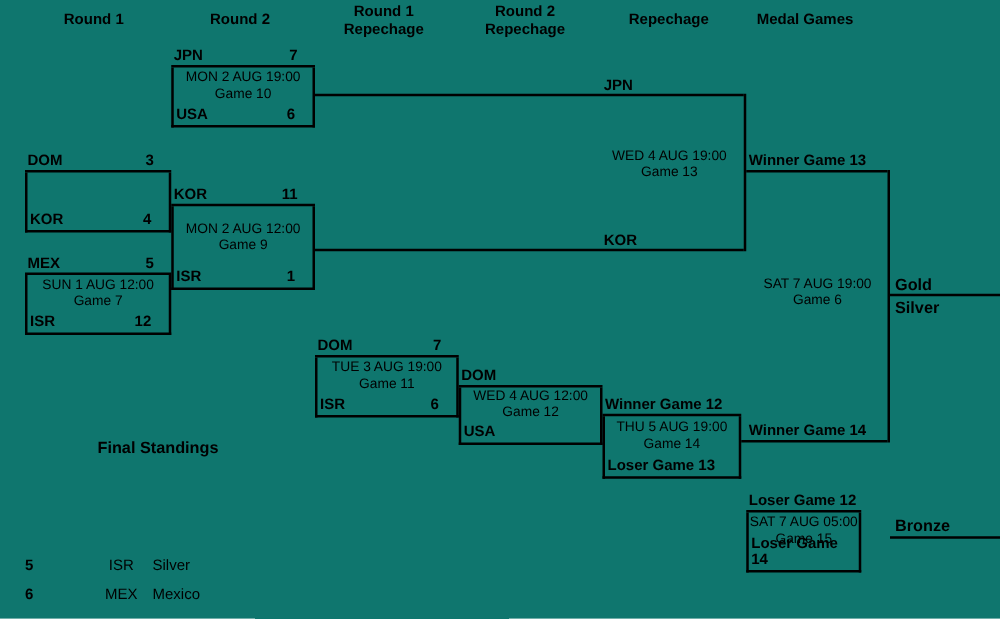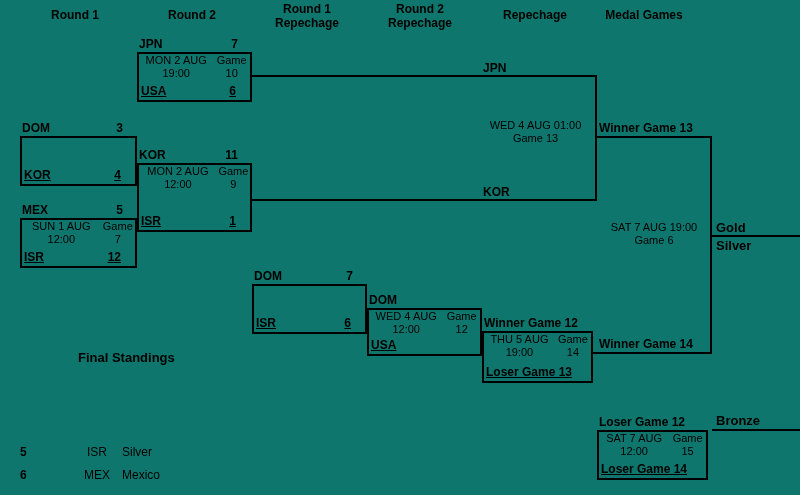--- a/index.html
+++ b/index.html
@@ -16,24 +16,24 @@
   .trow{
     display:flex;justify-content:space-between;align-items:flex-end;
     font-weight:bold;font-size:12px;line-height:13px;
   }
   .ttop{height:14px;border-bottom:2px solid #000;padding:0 14px 1px 2px;}
   .mbody{
     position:relative;border:2px solid #000;border-top:none;
     box-sizing:border-box;display:flex;flex-direction:column;padding-bottom:16px;
   }
   .minfo{
-    flex:1;display:flex;flex-direction:row;justify-content:center;
+    flex:1;display:flex;flex-direction:column;justify-content:center;
     text-align:center;font-size:11px;line-height:13px;
   }
-  .tbot{position:absolute;left:0;right:0;bottom:1px;padding:0 14px 1px 2px;text-decoration:underline;}
+  .tbot{position:absolute;left:0;right:0;bottom:1px;padding:0 14px 1px 2px;}
   .line{position:absolute;background:#000;}
   .lbl{position:absolute;font-weight:bold;font-size:12px;line-height:13px;white-space:nowrap;}
   .medal{font-size:13px;}
   .ginfo{position:absolute;text-align:center;font-size:11px;line-height:13px;}
   .fs-title{position:absolute;font-weight:bold;font-size:13px;line-height:14px;}
   .fs-rank{position:absolute;font-weight:bold;font-size:12px;line-height:13px;}
   .fs-txt{position:absolute;font-size:12px;line-height:13px;}
 </style>
 </head>
 <body>
@@ -112,20 +112,24 @@
       </div>
     </div>
   </div>
 
   <div class="match" style="left:252px;top:269px;width:115px">
     <div class="trow ttop">
       <span>DOM</span>
       <span>7</span>
     </div>
     <div class="mbody" style="height:48px">
+      <div class="minfo">
+        <div>TUE 3 AUG 19:00</div>
+        <div>Game 11</div>
+      </div>
       <div class="trow tbot">
         <span>ISR</span>
         <span>6</span>
       </div>
     </div>
   </div>
 
   <div class="match" style="left:367px;top:293px;width:115px">
     <div class="trow ttop">
       <span>DOM</span>
@@ -153,45 +157,45 @@
         <div>THU 5 AUG 19:00</div>
         <div>Game 14</div>
       </div>
       <div class="trow tbot" style="padding-right:2px">
         <span>Loser Game 13</span>
         <span></span>
       </div>
     </div>
   </div>
 
-  <div class="match" style="left:597px;top:415px;width:111px">
+  <div class="match" style="left:597px;top:393px;width:92px">
     <div class="trow ttop" style="padding-right:2px">
       <span>Loser Game 12</span>
       <span></span>
     </div>
     <div class="mbody" style="height:48px">
       <div class="minfo">
-        <div>SAT 7 AUG 12:00</div>
+        <div>SAT 7 AUG 05:00</div>
         <div>Game 15</div>
       </div>
       <div class="trow tbot" style="padding-right:2px">
         <span>Loser Game 14</span>
         <span></span>
       </div>
     </div>
   </div>
 
   <div class="line" style="left:252px;top:75px;width:343px;height:2px"></div>
   <div class="line" style="left:252px;top:199px;width:343px;height:2px"></div>
   <div class="line" style="left:595px;top:75px;width:2px;height:126px"></div>
   <div class="line" style="left:597px;top:136px;width:113px;height:2px"></div>
   <div class="lbl" style="left:483px;top:62px">JPN</div>
   <div class="lbl" style="left:483px;top:186px">KOR</div>
   <div class="ginfo" style="left:478px;top:119px;width:115px">
-    <div>WED 4 AUG 01:00</div>
+    <div>WED 4 AUG 19:00</div>
     <div>Game 13</div>
   </div>
   <div class="lbl" style="left:599px;top:122px">Winner Game 13</div>
 
   <div class="line" style="left:593px;top:352px;width:117px;height:2px"></div>
   <div class="lbl" style="left:599px;top:338px">Winner Game 14</div>
   <div class="line" style="left:710px;top:136px;width:2px;height:218px"></div>
   <div class="line" style="left:712px;top:235px;width:88px;height:2px"></div>
   <div class="ginfo" style="left:600px;top:221px;width:108px">
     <div>SAT 7 AUG 19:00</div>

